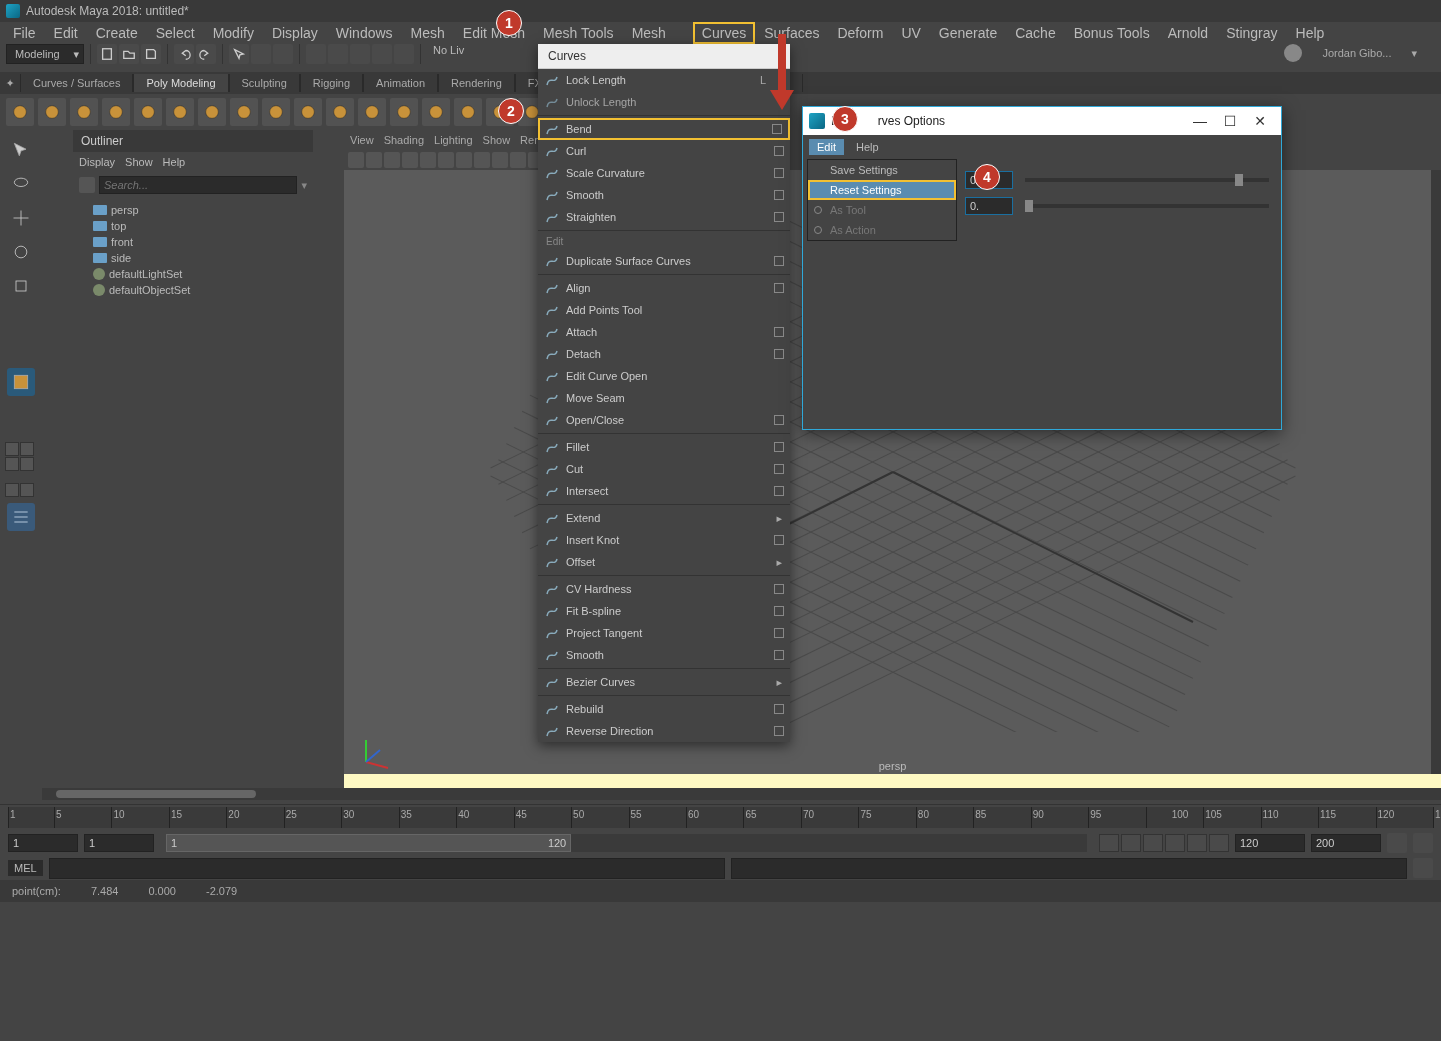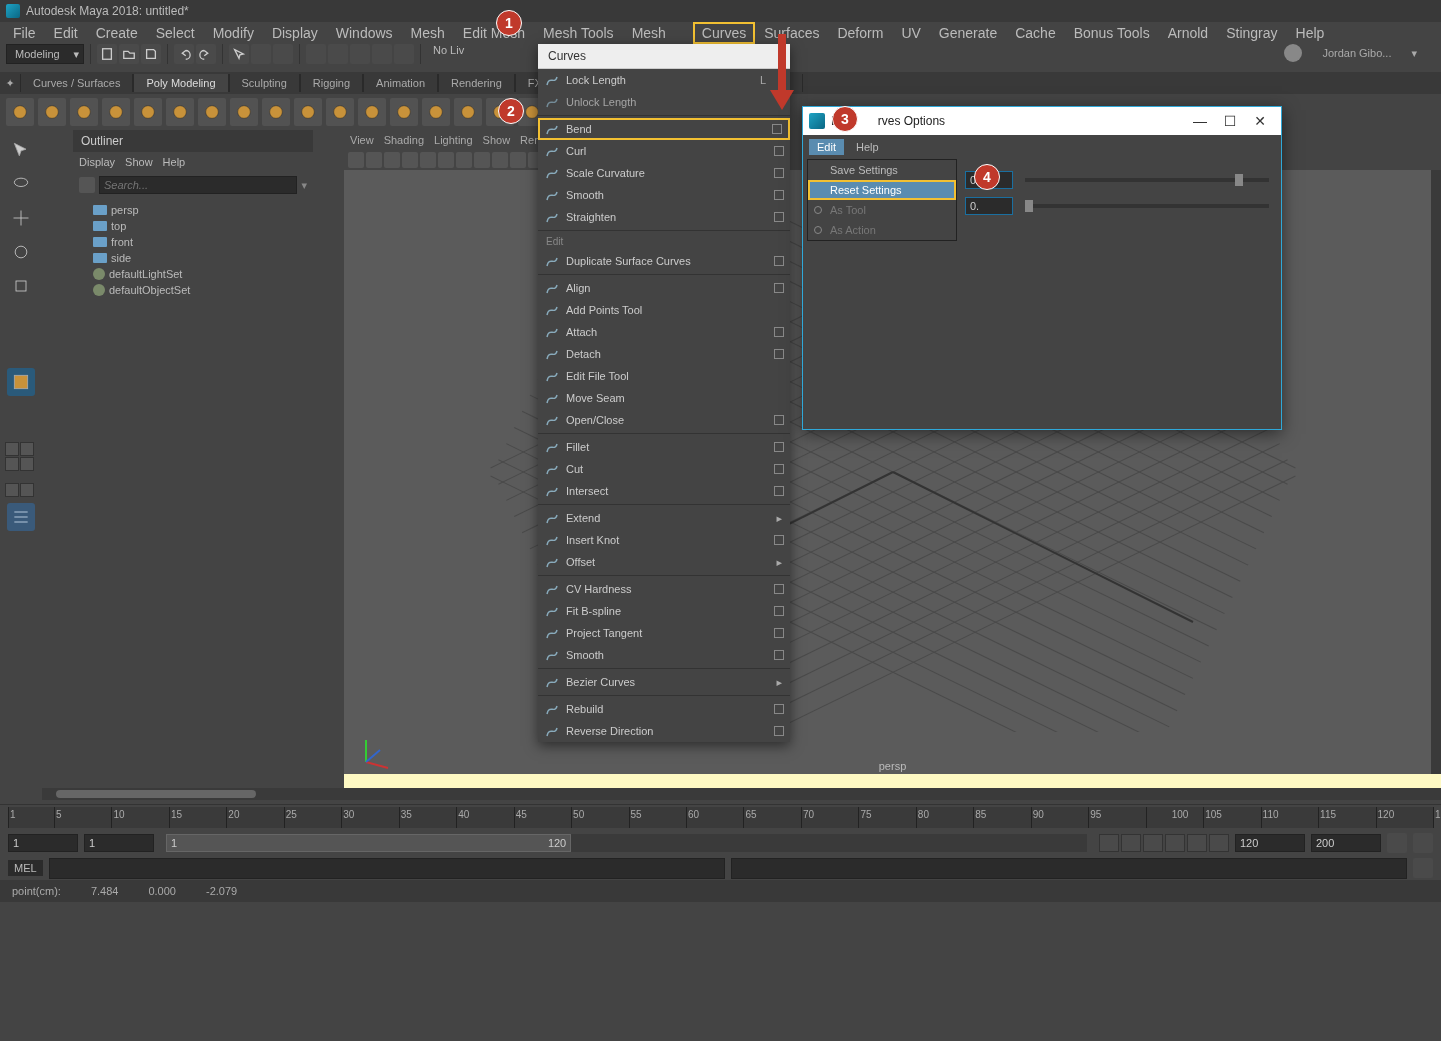--- a/index.html
+++ b/index.html
@@ -722,21 +722,21 @@
       </span>
       <span>Detach</span>
       <span class="opt"></span>
     </div>
     <div class="di">
       <span class="dic">
         <svg viewBox="0 0 14 14">
           <path d="M2 12 C4 2,10 12,12 4"></path>
         </svg>
       </span>
-      <span>Edit File Tool</span>
+      <span>Edit Curve Open</span>
     </div>
     <div class="di">
       <span class="dic">
         <svg viewBox="0 0 14 14">
           <path d="M2 12 C4 2,10 12,12 4"></path>
         </svg>
       </span>
       <span>Move Seam</span>
     </div>
     <div class="di">

